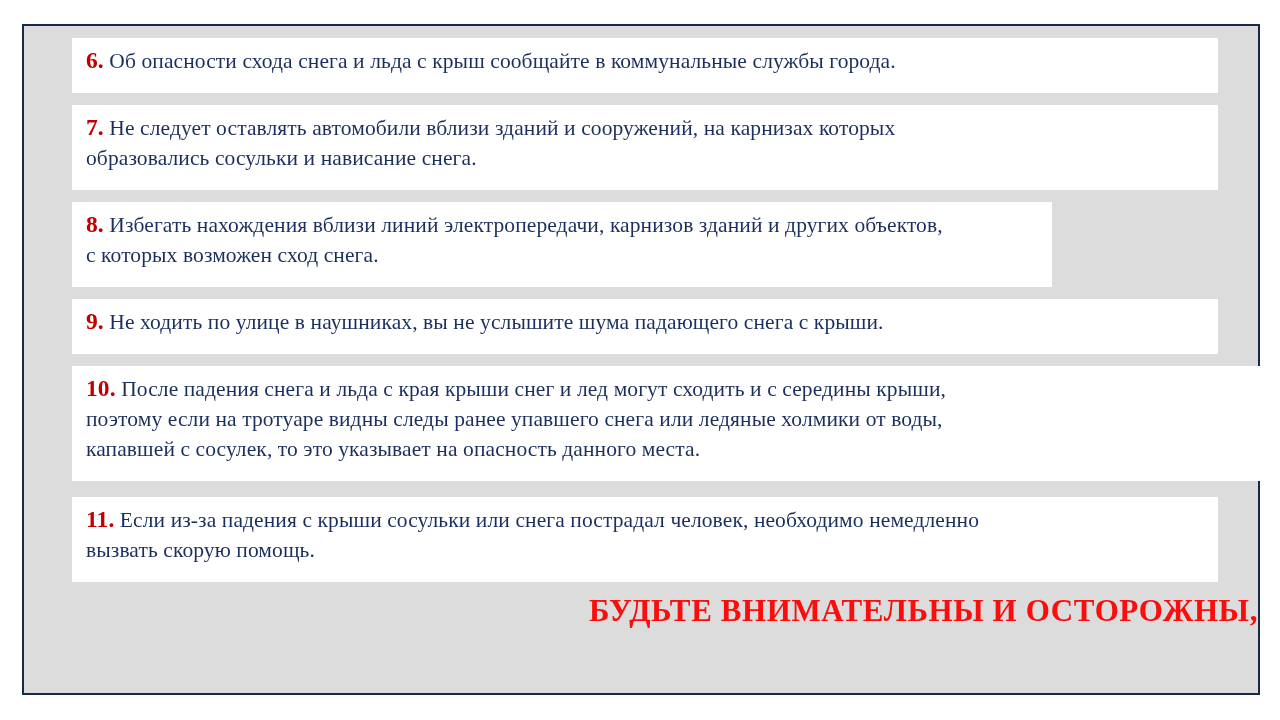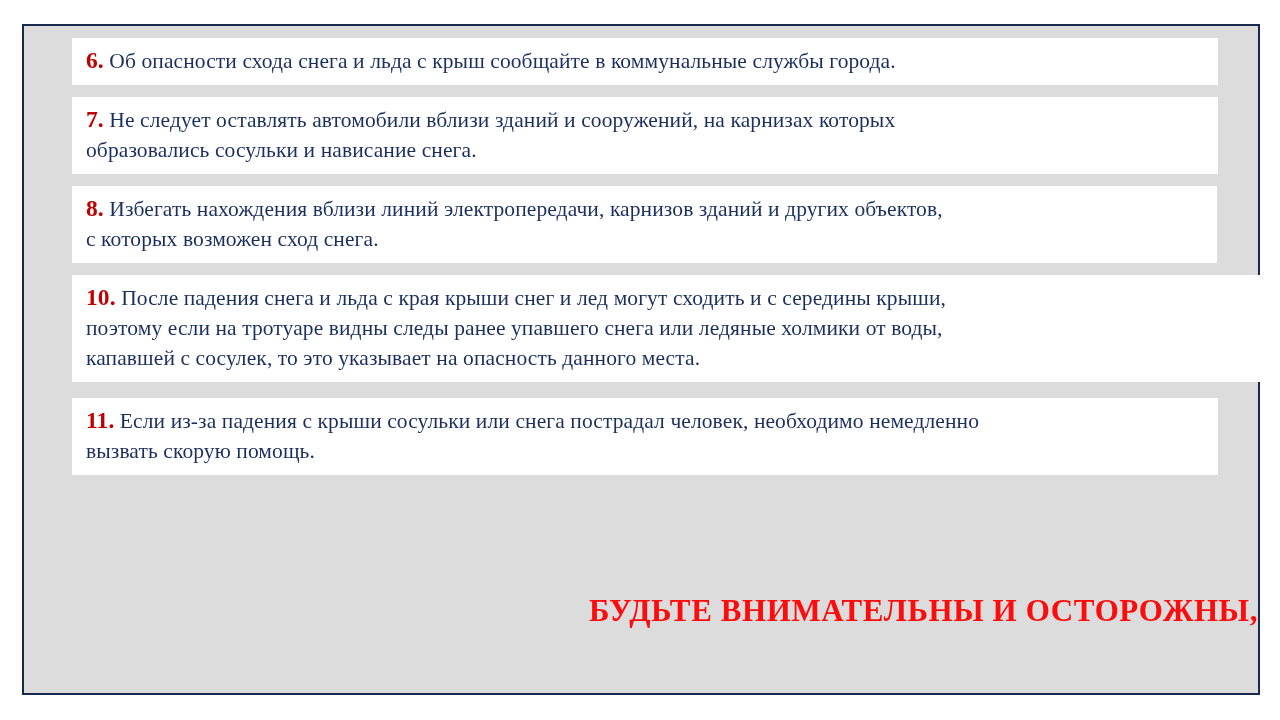--- a/index.html
+++ b/index.html
@@ -25,39 +25,39 @@
   }
   #cards {
     position: absolute;
     left: 48px;
     top: 12px;
     width: 1146px;
   }
   .card {
     background: #ffffff;
     box-sizing: border-box;
-    padding: 7px 14px 9px 14px;
+    padding: 7px 14px 17px 14px;
     margin-bottom: 12px;
   }
   .card p {
     margin: 0;
     color: #1b2f5e;
     font-size: 21.5px;
     line-height: 30px;
     letter-spacing: 0.1px;
     white-space: pre-line;
   }
   .card .num {
     color: #c00000;
     font-weight: bold;
     font-size: 23.5px;
   }
   .card-6  { width: 1146px; }
   .card-7  { width: 1146px; }
-  .card-8  { width: 1145px; margin-top: 8px; }
+  .card-8  { width: 980px; margin-top: 8px; }
   .card-9  { width: 1146px; }
   .card-10 { width: 1208px; }
   .card-11 { width: 1146px; margin-top: 16px; }
 
   #footer {
     position: absolute;
     left: 0;
     right: 0;
     top: 556px;
     text-align: right;
@@ -83,20 +83,23 @@
     <div class="card card-7">
       <p><span class="num">7.</span><span> Не следует оставлять автомобили вблизи зданий и сооружений, на карнизах которых
 образовались сосульки и нависание снега.</span></p>
     </div>
 
     <div class="card card-8">
       <p><span class="num">8.</span><span> Избегать нахождения вблизи линий  электропередачи, карнизов зданий и других объектов,
 с которых возможен сход снега.</span></p>
     </div>
 
+    <div class="card card-9">
+      <p><span class="num">9.</span><span> Не ходить по улице в наушниках, вы не услышите шума падающего снега с крыши.</span></p>
+    </div>
 
     <div class="card card-10">
       <p><span class="num">10.</span><span> После падения снега и льда с края крыши снег и лед могут сходить и с середины крыши,
 поэтому если на тротуаре видны следы ранее упавшего снега или ледяные холмики от воды,
 капавшей с сосулек, то это указывает на опасность данного места.</span></p>
     </div>
 
     <div class="card card-11">
       <p><span class="num">11.</span><span> Если из-за падения с крыши сосульки или снега пострадал человек, необходимо немедленно
 вызвать скорую помощь.</span></p>

